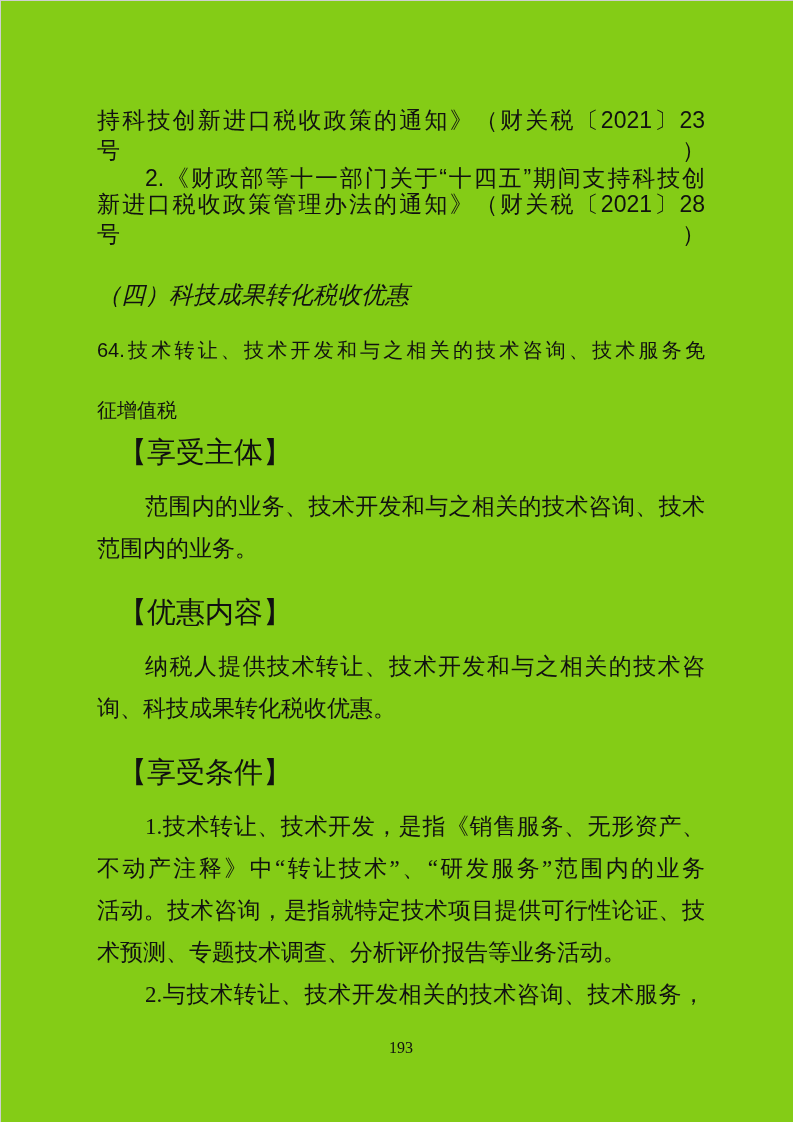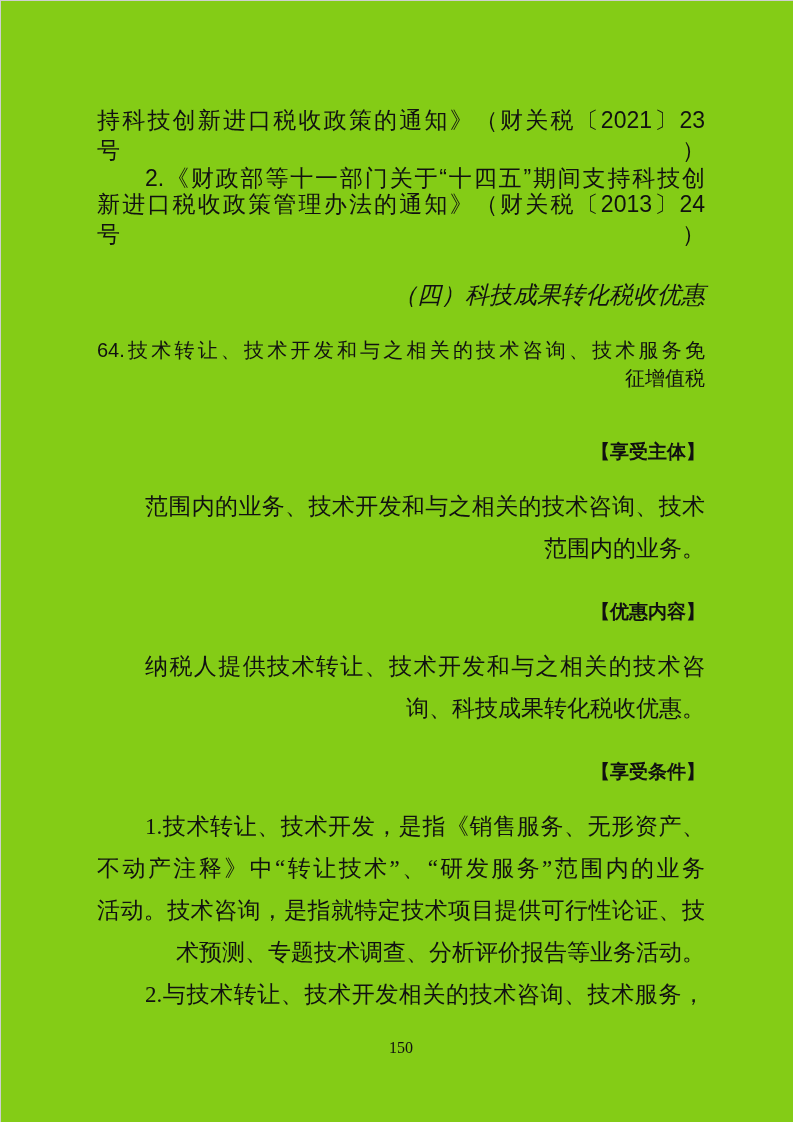--- a/index.html
+++ b/index.html
@@ -27,42 +27,41 @@
   }
   .ln {
     position: absolute;
     left: 0;
     width: 100%;
     box-sizing: border-box;
     font-size: 23px;
     line-height: 30px;
     white-space: nowrap;
     color: #111111;
-    text-align: right;
   }
   .serif {
     font-family: "Liberation Serif", "DejaVu Serif", serif;
   }
   .sans {
     font-family: "Liberation Sans", "DejaVu Sans", sans-serif;
   }
   .kai {
     font-family: "Liberation Serif", "DejaVu Serif", serif;
     font-style: italic;
     font-size: 24px;
   }
   .bold-head {
     font-family: "Liberation Sans", "DejaVu Sans", sans-serif;
     font-weight: normal;
     font-size: 20px;
   }
   .bold-sub {
     font-family: "Liberation Sans", "DejaVu Sans", sans-serif;
-    font-weight: bold;
-    font-size: 19px;
+    font-weight: normal;
+    font-size: 29px;
     padding-left: 21px;
   }
   .indent2 {
     padding-left: 48px;
   }
   .stretch {
     white-space: normal;
     text-align: justify;
     text-align-last: justify;
     text-justify: inter-character;
@@ -79,37 +78,37 @@
   }
 </style>
 </head>
 <body>
 
 <div class="page">
   <div class="content">
 
     <div class="ln sans stretch" style="top:104px">持科技创新进口税收政策的通知》（财关税〔2021〕23 号）</div>
     <div class="ln sans stretch indent2" style="top:162px">2.《财政部等十一部门关于“十四五”期间支持科技创</div>
-    <div class="ln sans stretch" style="top:188px">新进口税收政策管理办法的通知》（财关税〔2013〕24 号）</div>
+    <div class="ln sans stretch" style="top:188px">新进口税收政策管理办法的通知》（财关税〔2021〕28 号）</div>
 
     <div class="ln kai" style="top:279px">（四）科技成果转化税收优惠</div>
 
     <div class="ln bold-head stretch" style="top:334px">64.技术转让、技术开发和与之相关的技术咨询、技术服务免</div>
-    <div class="ln bold-head" style="top:362px">征增值税</div>
+    <div class="ln bold-head" style="top:394px">征增值税</div>
 
     <div class="ln bold-sub" style="top:436px">【享受主体】</div>
     <div class="ln serif stretch indent2" style="top:491px">范围内的业务、技术开发和与之相关的技术咨询、技术</div>
     <div class="ln serif" style="top:533px">范围内的业务。</div>
 
     <div class="ln serif stretch indent2" style="top:651px">纳税人提供技术转让、技术开发和与之相关的技术咨</div>
     <div class="ln bold-sub" style="top:596px">【优惠内容】</div>
     <div class="ln serif" style="top:693px">询、科技成果转化税收优惠。</div>
 
     <div class="ln bold-sub" style="top:756px">【享受条件】</div>
     <div class="ln serif stretch indent2" style="top:811px">1.技术转让、技术开发，是指《销售服务、无形资产、</div>
     <div class="ln serif stretch" style="top:853px">不动产注释》中“转让技术”、“研发服务”范围内的业务</div>
     <div class="ln serif stretch" style="top:895px">活动。技术咨询，是指就特定技术项目提供可行性论证、技</div>
     <div class="ln serif" style="top:937px">术预测、专题技术调查、分析评价报告等业务活动。</div>
     <div class="ln serif stretch indent2" style="top:979px">2.与技术转让、技术开发相关的技术咨询、技术服务，</div>
 
-    <div class="page-number">150</div>
+    <div class="page-number">193</div>
   </div>
 </div>
 
 </body></html>

